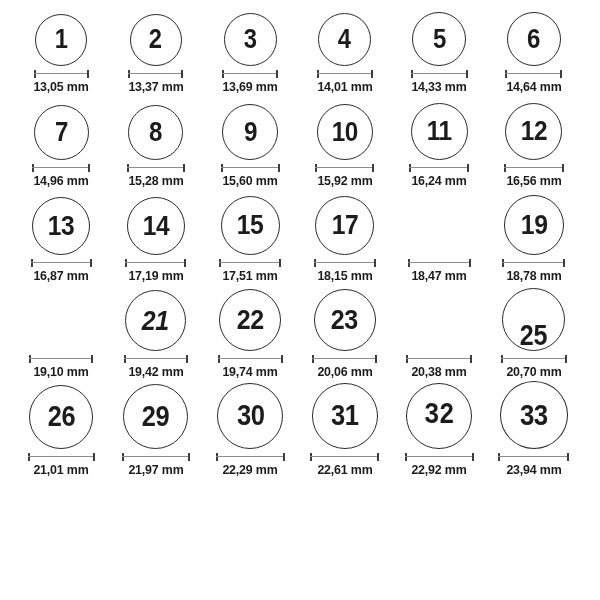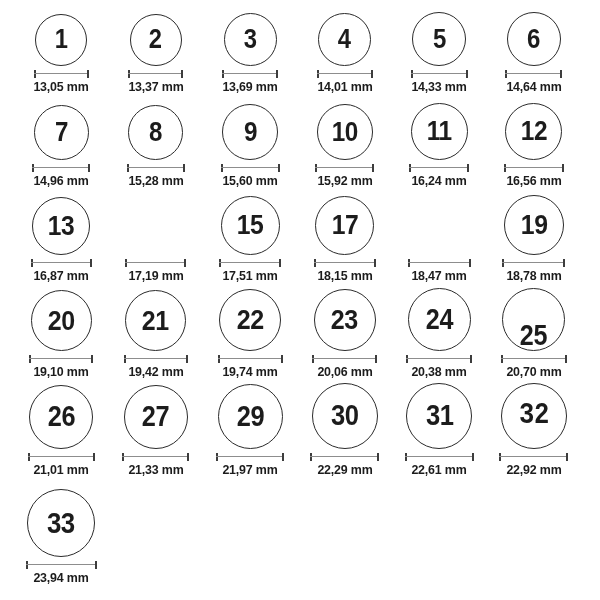--- a/index.html
+++ b/index.html
@@ -230,20 +230,23 @@
     </div>
     <div class="dim" style="width: 61px;">
       <span class="tick left"></span>
       <span class="hline"></span>
       <span class="tick right"></span>
     </div>
     <div class="mm-label">16,87 mm</div>
   </div>
 
   <div class="cell">
+    <div class="circle" style="width: 58px; height: 58px;">
+      <span class="num" style="font-size: 27.9px;">14</span>
+    </div>
     <div class="dim" style="width: 61px;">
       <span class="tick left"></span>
       <span class="hline"></span>
       <span class="tick right"></span>
     </div>
     <div class="mm-label">17,19 mm</div>
   </div>
 
   <div class="cell">
     <div class="circle" style="width: 59px; height: 59px;">
@@ -285,33 +288,30 @@
     </div>
     <div class="dim" style="width: 63px;">
       <span class="tick left"></span>
       <span class="hline"></span>
       <span class="tick right"></span>
     </div>
     <div class="mm-label">18,78 mm</div>
   </div>
 
   <div class="cell">
-    <div class="circle" style="width: 61px; height: 61px;">
-      <span class="num" style="font-size: 28.4px;">20</span>
-    </div>
     <div class="dim" style="width: 64px;">
       <span class="tick left"></span>
       <span class="hline"></span>
       <span class="tick right"></span>
     </div>
     <div class="mm-label">19,10 mm</div>
   </div>
 
   <div class="cell">
-    <div class="circle" style="width: 61px; height: 61px;">
+    <div class="circle" style="width: 61px; height: 61px; font-style: italic;">
       <span class="num" style="font-size: 28.4px;">21</span>
     </div>
     <div class="dim" style="width: 64px;">
       <span class="tick left"></span>
       <span class="hline"></span>
       <span class="tick right"></span>
     </div>
     <div class="mm-label">19,42 mm</div>
   </div>
 
@@ -333,23 +333,20 @@
     </div>
     <div class="dim" style="width: 65px;">
       <span class="tick left"></span>
       <span class="hline"></span>
       <span class="tick right"></span>
     </div>
     <div class="mm-label">20,06 mm</div>
   </div>
 
   <div class="cell">
-    <div class="circle" style="width: 63px; height: 63px;">
-      <span class="num" style="font-size: 28.6px;">24</span>
-    </div>
     <div class="dim" style="width: 66px;">
       <span class="tick left"></span>
       <span class="hline"></span>
       <span class="tick right"></span>
     </div>
     <div class="mm-label">20,38 mm</div>
   </div>
 
   <div class="cell">
     <div class="circle" style="width: 63px; height: 63px; align-items: flex-end;">
@@ -368,31 +365,20 @@
       <span class="num" style="font-size: 28.8px;">26</span>
     </div>
     <div class="dim" style="width: 67px;">
       <span class="tick left"></span>
       <span class="hline"></span>
       <span class="tick right"></span>
     </div>
     <div class="mm-label">21,01 mm</div>
   </div>
 
-  <div class="cell">
-    <div class="circle" style="width: 64px; height: 64px;">
-      <span class="num" style="font-size: 28.8px;">27</span>
-    </div>
-    <div class="dim" style="width: 67px;">
-      <span class="tick left"></span>
-      <span class="hline"></span>
-      <span class="tick right"></span>
-    </div>
-    <div class="mm-label">21,33 mm</div>
-  </div>
 
 
   <div class="cell">
     <div class="circle" style="width: 65px; height: 65px;">
       <span class="num" style="font-size: 28.9px;">29</span>
     </div>
     <div class="dim" style="width: 68px;">
       <span class="tick left"></span>
       <span class="hline"></span>
       <span class="tick right"></span>

